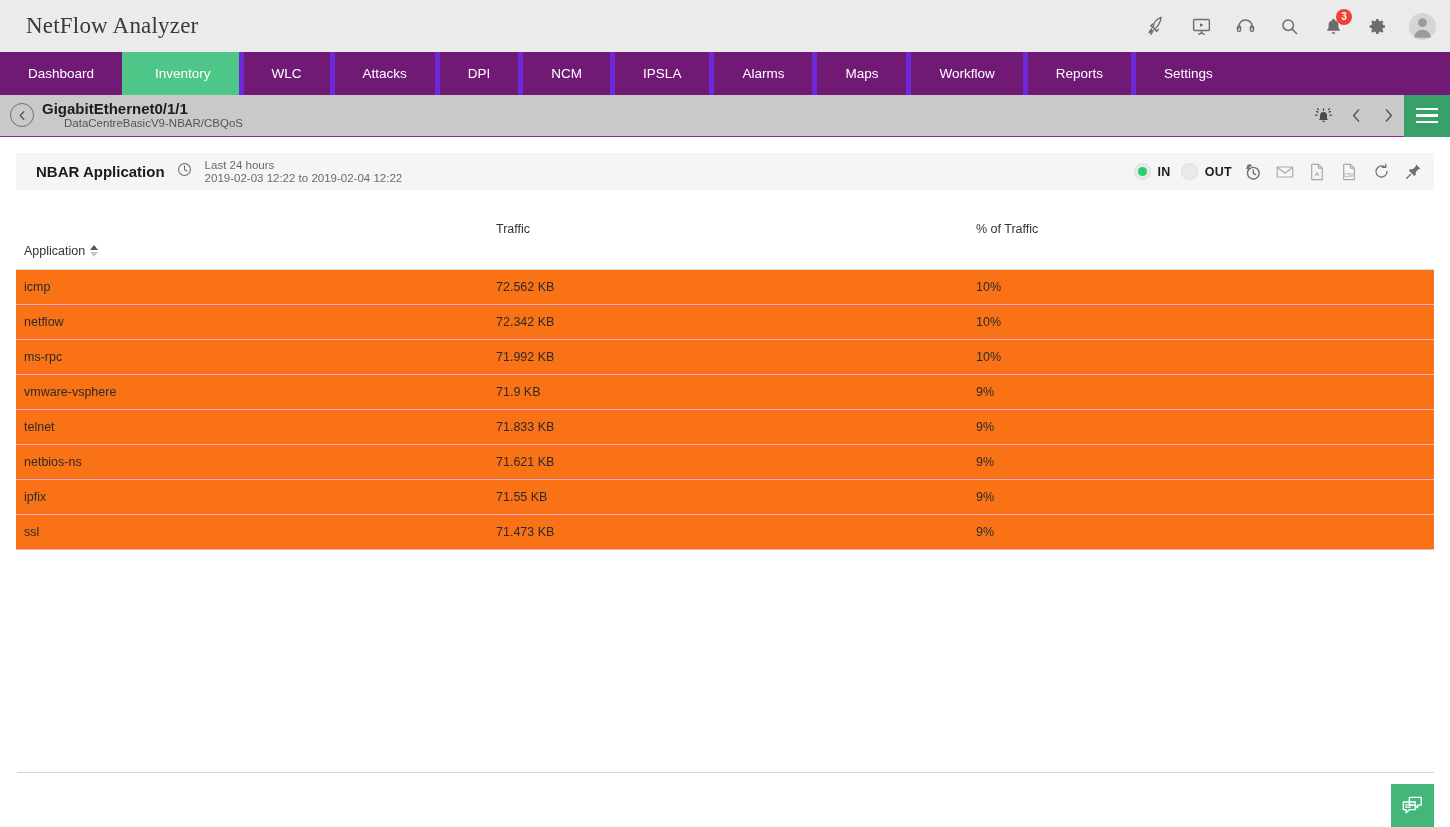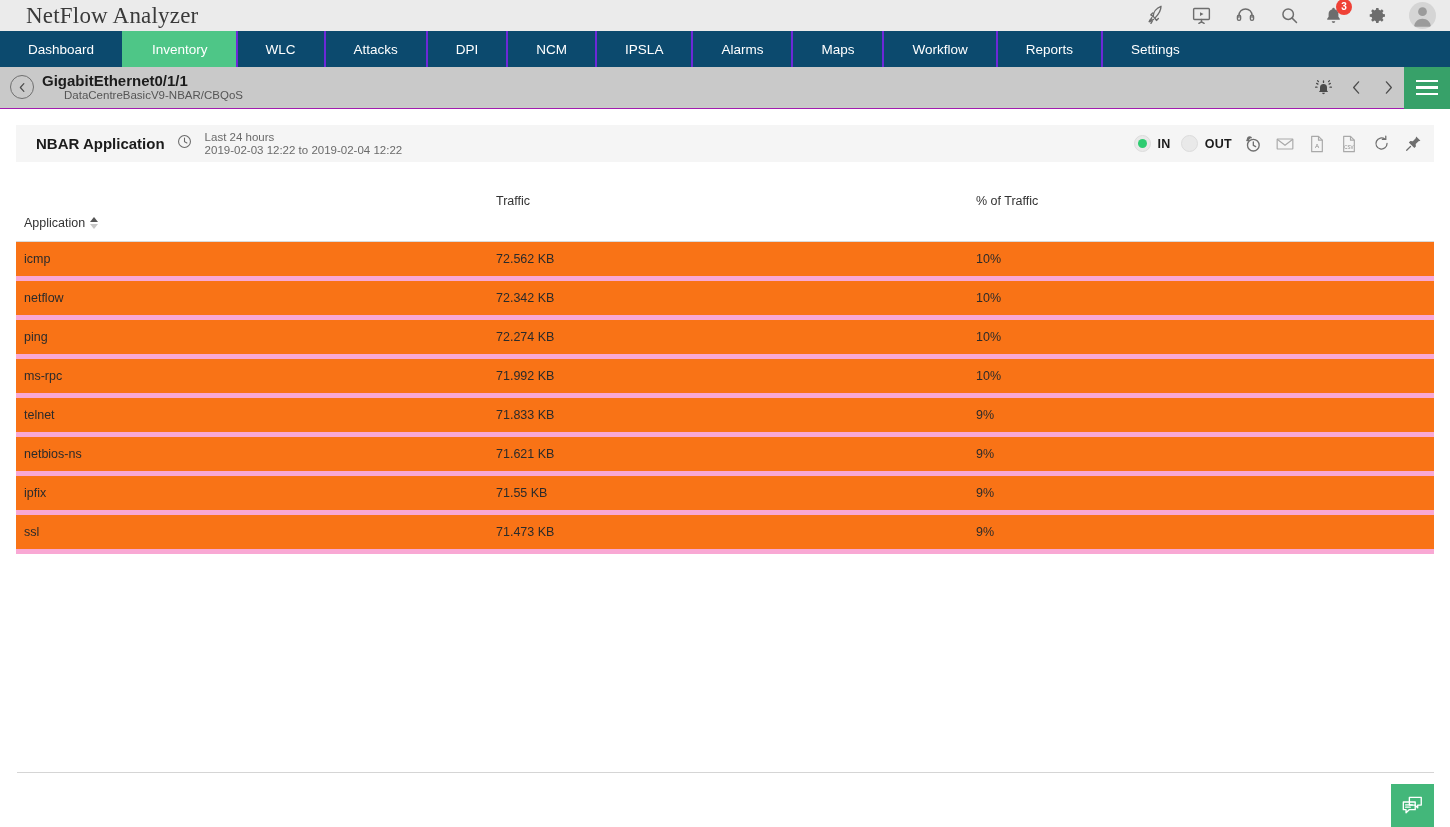--- a/index.html
+++ b/index.html
@@ -6,21 +6,21 @@
   html, body {
     width: 1450px; height: 827px;
     background: #ffffff;
     font-family: "Liberation Sans", sans-serif;
     overflow: hidden;
   }
 
   
   .topbar {
     position: relative;
-    height: 31px;
+    height: 52px;
     background: #ebebeb;
     display: flex;
     align-items: center;
     justify-content: space-between;
     padding: 0 14px 0 26px;
   }
   .brand {
     font-family: "Liberation Serif", serif;
     font-size: 23px;
     color: #3a3a3a;
@@ -51,34 +51,34 @@
   .avatar {
     width: 27px; height: 27px;
     border-radius: 50%;
     background: #d5d5d5;
     display: flex; align-items: flex-end; justify-content: center;
     overflow: hidden;
   }
 
   
   .navbar {
-    height: 36px;
-    background: #0c4a6e;
+    height: 43px;
+    background: #701a75;
     display: flex;
     align-items: stretch;
   }
   .navitem {
     color: #ffffff;
     font-size: 13.5px;
     display: flex;
     align-items: center;
     justify-content: center;
     padding: 0 28px;
     white-space: nowrap;
-    border-left: 2px solid #6d28d9;
+    border-left: 5px solid #6d28d9;
   }
   .navitem:first-child { border-left: none; }
   .navitem.active { background: #4ec687; border-left-color: #4ec687; }
 
   
   .devbar {
     height: 42px;
     background: #c9c9c9;
     display: flex;
     align-items: center;
@@ -174,21 +174,21 @@
     border-left: 4px solid transparent;
     border-right: 4px solid transparent;
     display: block;
   }
   .sorter i.up { border-bottom: 5px solid #555555; }
   .sorter i.down { border-top: 5px solid #c7c7c7; }
 
   tbody td {
     font-size: 12.5px; color: #2b2b2b;
     padding: 10px 0 10px 0;
-    border-bottom: 5px solid #f9a8d4;
+    border-bottom: 1px solid #f9a8d4;
   }
   tbody td.c-app { padding-left: 8px; }
 
   
   .footer-rule {
     position: absolute;
     left: 17px; right: 16px;
     top: 772px;
     height: 1px;
     background: #d5d5d5;
@@ -431,28 +431,28 @@
           <td class="c-app">icmp</td>
           <td>72.562 KB</td>
           <td>10%</td>
         </tr>
         <tr>
           <td class="c-app">netflow</td>
           <td>72.342 KB</td>
           <td>10%</td>
         </tr>
         <tr>
-          <td class="c-app">ping</td>
-          <td>72.274 KB</td>
-          <td>10%</td>
-        </tr>
-        <tr>
           <td class="c-app">ms-rpc</td>
           <td>71.992 KB</td>
           <td>10%</td>
+        </tr>
+        <tr>
+          <td class="c-app">vmware-vsphere</td>
+          <td>71.9 KB</td>
+          <td>9%</td>
         </tr>
         <tr>
           <td class="c-app">telnet</td>
           <td>71.833 KB</td>
           <td>9%</td>
         </tr>
         <tr>
           <td class="c-app">netbios-ns</td>
           <td>71.621 KB</td>
           <td>9%</td>

